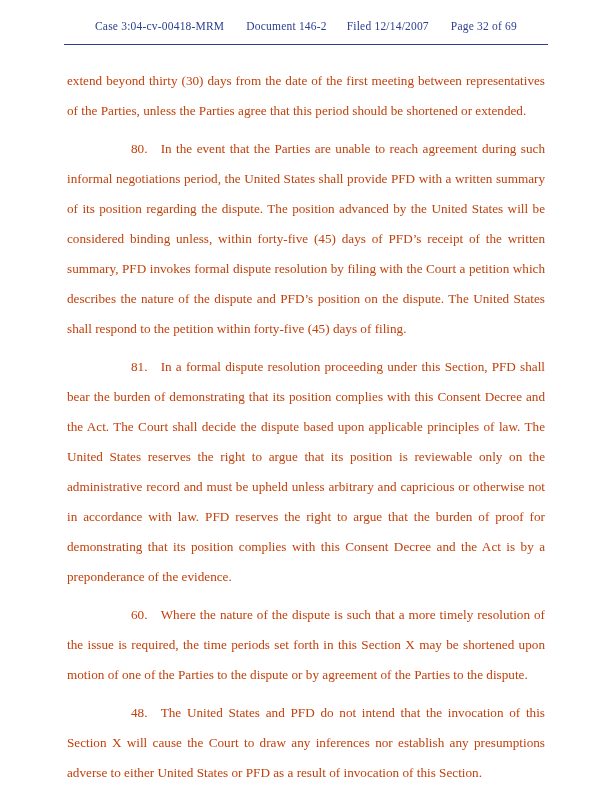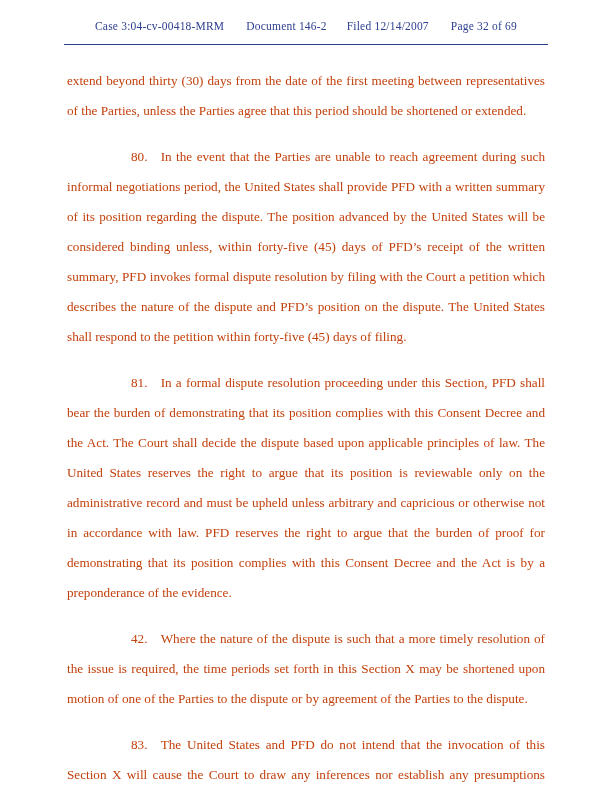--- a/index.html
+++ b/index.html
@@ -59,21 +59,21 @@
   }
   .body-text p {
     margin: 0 0 0 0;
     text-align: justify;
     text-justify: inter-word;
   }
   .body-text p.indent {
     text-indent: 64px;
   }
   .body-text p + p {
-    margin-top: 16px;
+    margin-top: 8px;
   }
   .page-number {
     position: absolute;
     top: 700px;
     left: 0;
     width: 612px;
     text-align: center;
     font-size: 13.2px;
     color: #000;
   }
@@ -85,18 +85,18 @@
 
   <div class="court-stamp">
     <span>Case 3:04-cv-00418-MRM</span><span class="stamp-gap-1"></span><span>Document 146-2</span><span class="stamp-gap-2"></span><span>Filed 12/14/2007</span><span class="stamp-gap-3"></span><span>Page 32 of 69</span>
   </div>
   <div class="stamp-rule"></div>
 
   <div class="body-text">
     <p>extend beyond thirty (30) days from the date of the first meeting between representatives of the Parties, unless the Parties agree that this period should be shortened or extended.</p>
     <p class="indent">80. In the event that the Parties are unable to reach agreement during such informal negotiations period, the United States shall provide PFD with a written summary of its position regarding the dispute.  The position advanced by the United States will be considered binding unless, within forty-five (45) days of PFD’s receipt of the written summary, PFD invokes formal dispute resolution by filing with the Court a petition which describes the nature of the dispute and PFD’s position on the dispute.  The United States shall respond to the petition within forty-five (45) days of filing.</p>
     <p class="indent">81. In a formal dispute resolution proceeding under this Section, PFD shall bear the burden of demonstrating that its position complies with this Consent Decree and the Act.  The Court shall decide the dispute based upon applicable principles of law.  The United States reserves the right to argue that its position is reviewable only on the administrative record and must be upheld unless arbitrary and capricious or otherwise not in accordance with law.  PFD reserves the right to argue that the burden of proof for demonstrating that its position complies with this Consent Decree and the Act is by a preponderance of the evidence.</p>
-    <p class="indent">42. Where the nature of the dispute is such that a more timely resolution of the issue is required, the time periods set forth in this Section X may be shortened upon motion of one of the Parties to the dispute or by agreement of the Parties to the dispute.</p>
-    <p class="indent">83. The United States and PFD do not intend that the invocation of this Section X will cause the Court to draw any inferences nor establish any presumptions adverse to either United States or PFD as a result of invocation of this Section.</p>
+    <p class="indent">60. Where the nature of the dispute is such that a more timely resolution of the issue is required, the time periods set forth in this Section X may be shortened upon motion of one of the Parties to the dispute or by agreement of the Parties to the dispute.</p>
+    <p class="indent">48. The United States and PFD do not intend that the invocation of this Section X will cause the Court to draw any inferences nor establish any presumptions adverse to either United States or PFD as a result of invocation of this Section.</p>
   </div>
 
 
 </div>
 
 </body></html>

